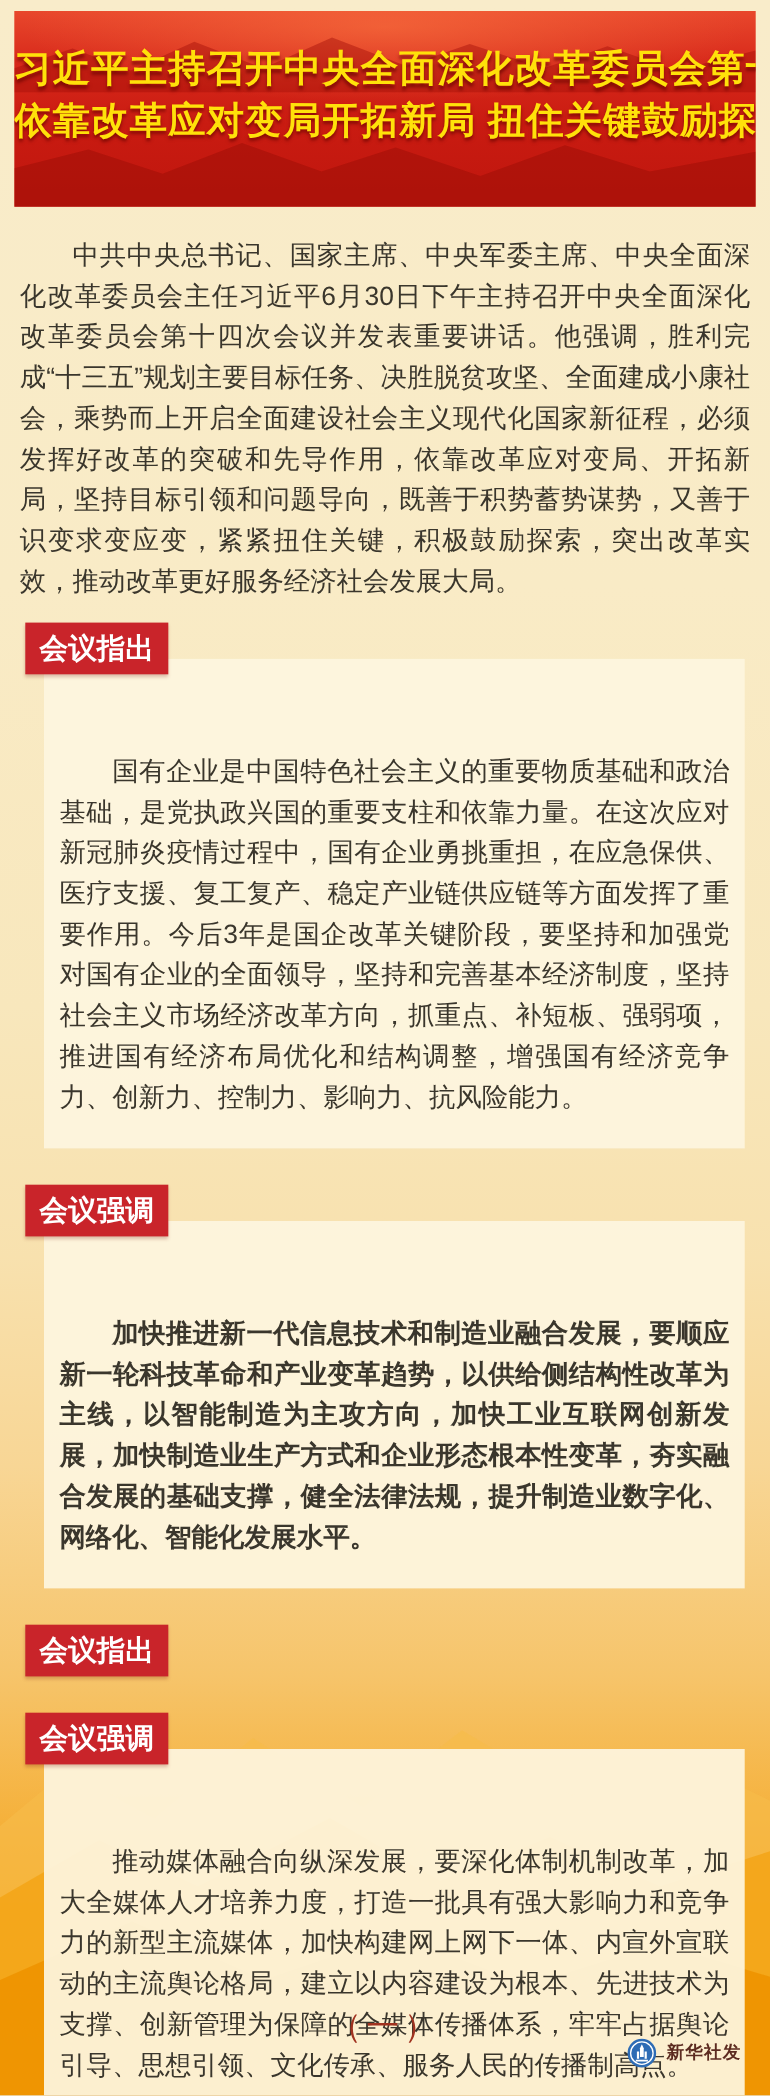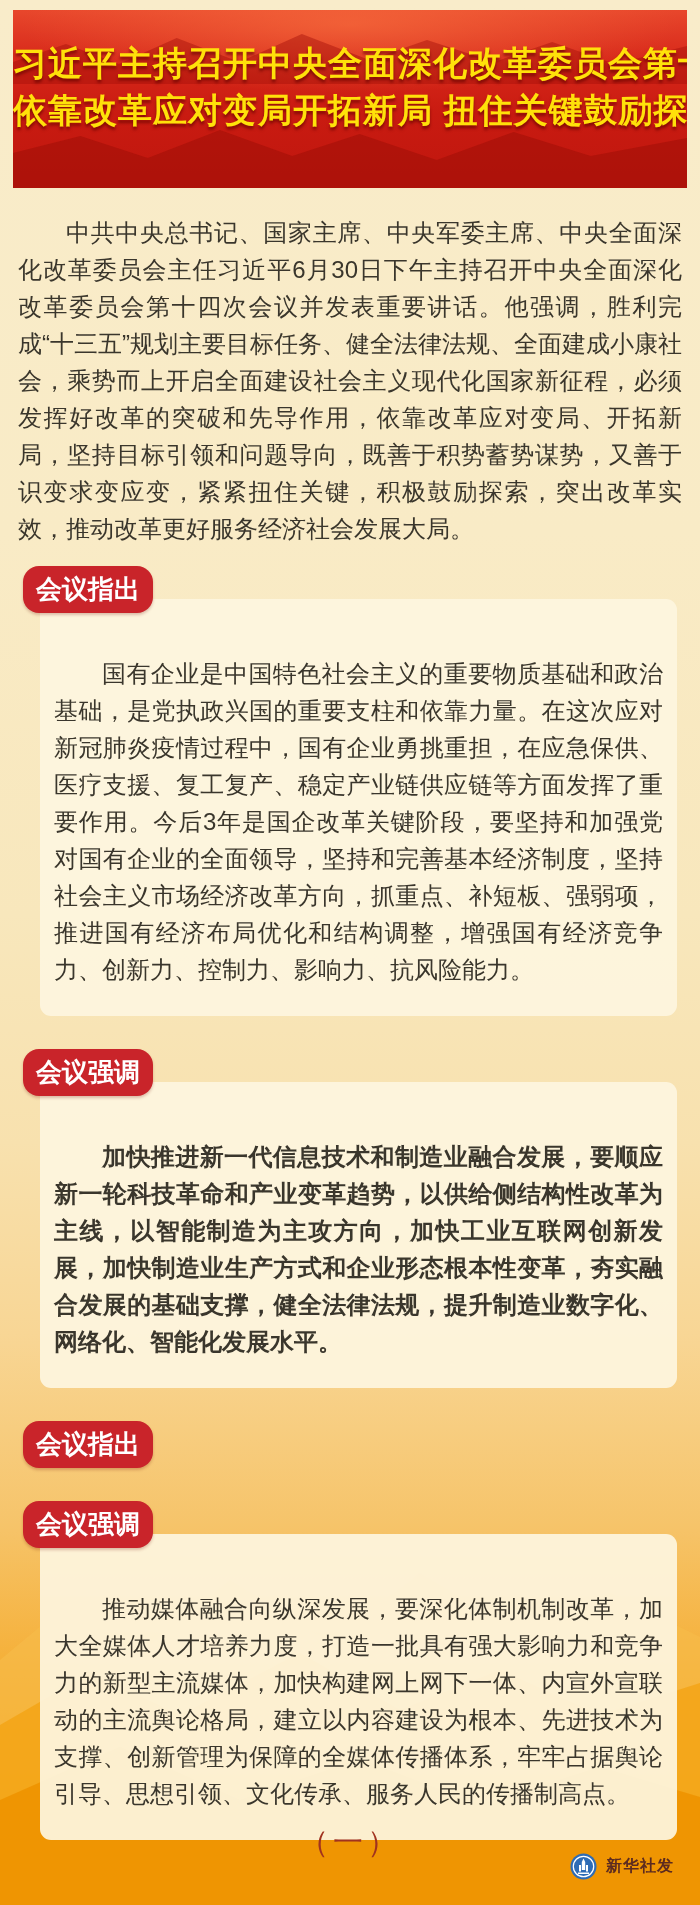--- a/index.html
+++ b/index.html
@@ -54,28 +54,26 @@
   .badge{
     position:relative;z-index:2;
     display:inline-block;
     margin-left:-17px;
     background:#c9242a;
     color:#ffffff;
     font-size:26px;font-weight:bold;
     line-height:27px;
     padding:10px 13px;
     box-shadow:0 2px 3px rgba(120,20,10,.25);
-    border-radius:16px;
   }
   .sec-box{
     position:relative;z-index:1;
     margin-top:-14px;
     background:rgba(253,245,223,.93);
-    padding:56px 14px 28px;
-    border-radius:11px;
+    padding:84px 14px 28px;
   }
   .sec-text{
     margin:0;
     font-size:24px;line-height:37px;
     color:#3a362c;
     text-align:justify;
     text-indent:2em;
   }
   .box-1{min-height:262px;}
   .box-2{min-height:154px;font-weight:bold;}
@@ -115,21 +113,21 @@
     </svg>
     <svg style="bottom:0;" height="70" viewBox="0 0 700 70" preserveAspectRatio="none">
       <path d="M0,70 L0,35 L70,18 L140,40 L215,12 L290,38 L360,16 L440,42 L520,14 L600,38 L700,20 L700,70 Z" fill="#9c0d06" opacity="0.5"></path>
     </svg>
     <div class="banner-title">
       <div class="line">习近平主持召开中央全面深化改革委员会第十四次会议强调</div>
       <div class="line">依靠改革应对变局开拓新局  扭住关键鼓励探索突出实效</div>
     </div>
   </div>
 
-  <p class="intro">中共中央总书记、国家主席、中央军委主席、中央全面深化改革委员会主任习近平6月30日下午主持召开中央全面深化改革委员会第十四次会议并发表重要讲话。他强调，胜利完成“十三五”规划主要目标任务、健全法律法规、全面建成小康社会，乘势而上开启全面建设社会主义现代化国家新征程，必须发挥好改革的突破和先导作用，依靠改革应对变局、开拓新局，坚持目标引领和问题导向，既善于积势蓄势谋势，又善于识变求变应变，紧紧扭住关键，积极鼓励探索，突出改革实效，推动改革更好服务经济社会发展大局。</p>
+  <p class="intro">中共中央总书记、国家主席、中央军委主席、中央全面深化改革委员会主任习近平6月30日下午主持召开中央全面深化改革委员会第十四次会议并发表重要讲话。他强调，胜利完成“十三五”规划主要目标任务、决胜脱贫攻坚、全面建成小康社会，乘势而上开启全面建设社会主义现代化国家新征程，必须发挥好改革的突破和先导作用，依靠改革应对变局、开拓新局，坚持目标引领和问题导向，既善于积势蓄势谋势，又善于识变求变应变，紧紧扭住关键，积极鼓励探索，突出改革实效，推动改革更好服务经济社会发展大局。</p>
 
   <div class="section first">
     <div class="badge">会议指出</div>
     <div class="sec-box box-1">
       <p class="sec-text">国有企业是中国特色社会主义的重要物质基础和政治基础，是党执政兴国的重要支柱和依靠力量。在这次应对新冠肺炎疫情过程中，国有企业勇挑重担，在应急保供、医疗支援、复工复产、稳定产业链供应链等方面发挥了重要作用。今后3年是国企改革关键阶段，要坚持和加强党对国有企业的全面领导，坚持和完善基本经济制度，坚持社会主义市场经济改革方向，抓重点、补短板、强弱项，推进国有经济布局优化和结构调整，增强国有经济竞争力、创新力、控制力、影响力、抗风险能力。</p>
     </div>
   </div>
 
   <div class="section">
     <div class="badge">会议强调</div>

